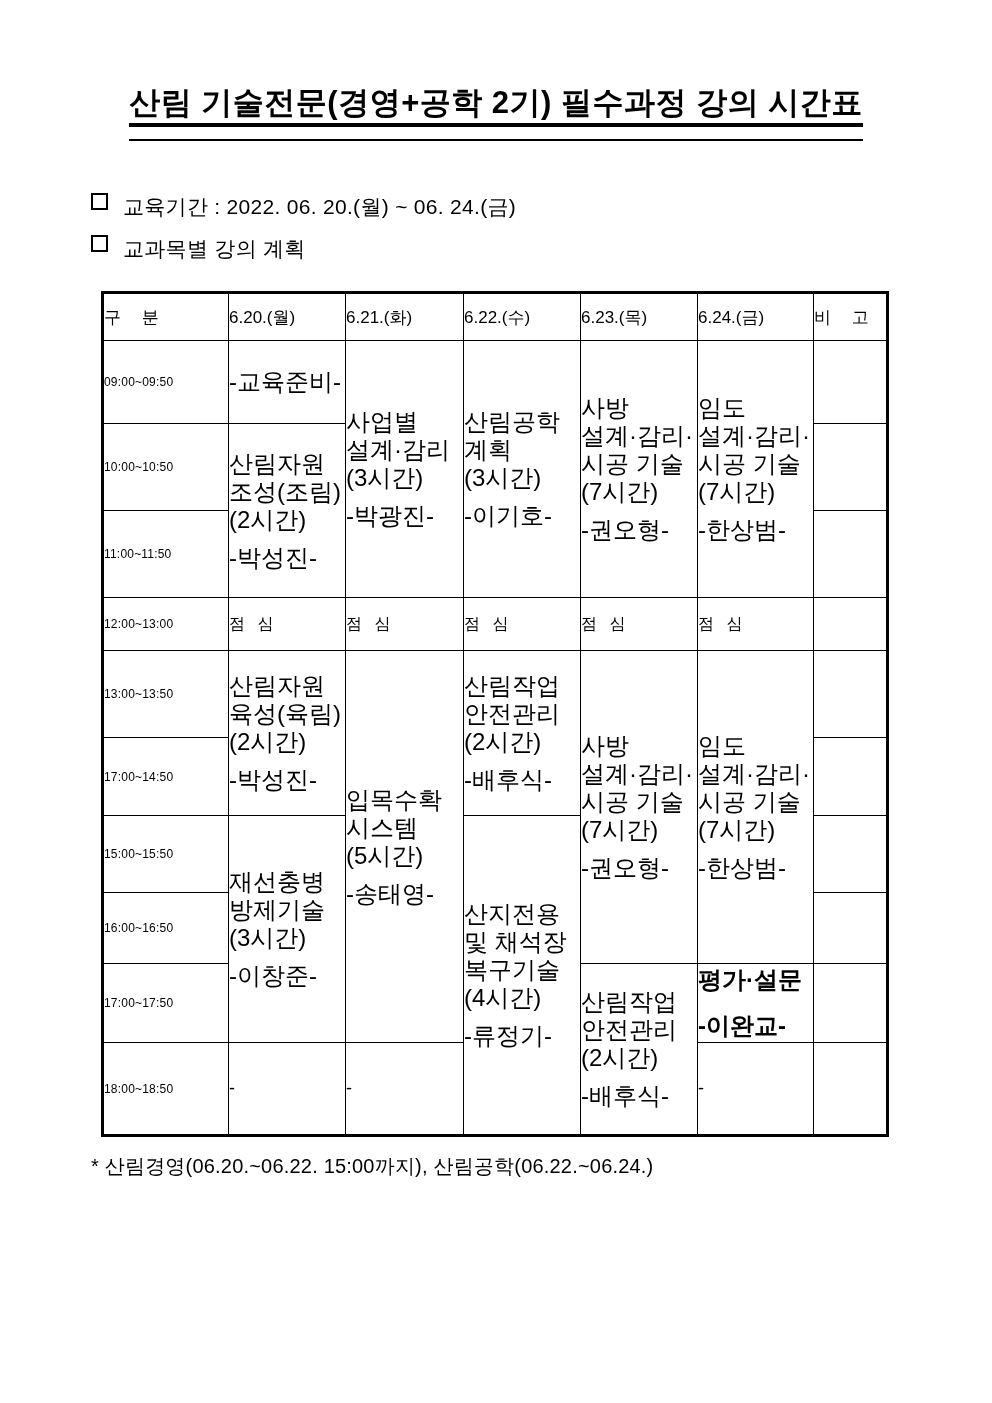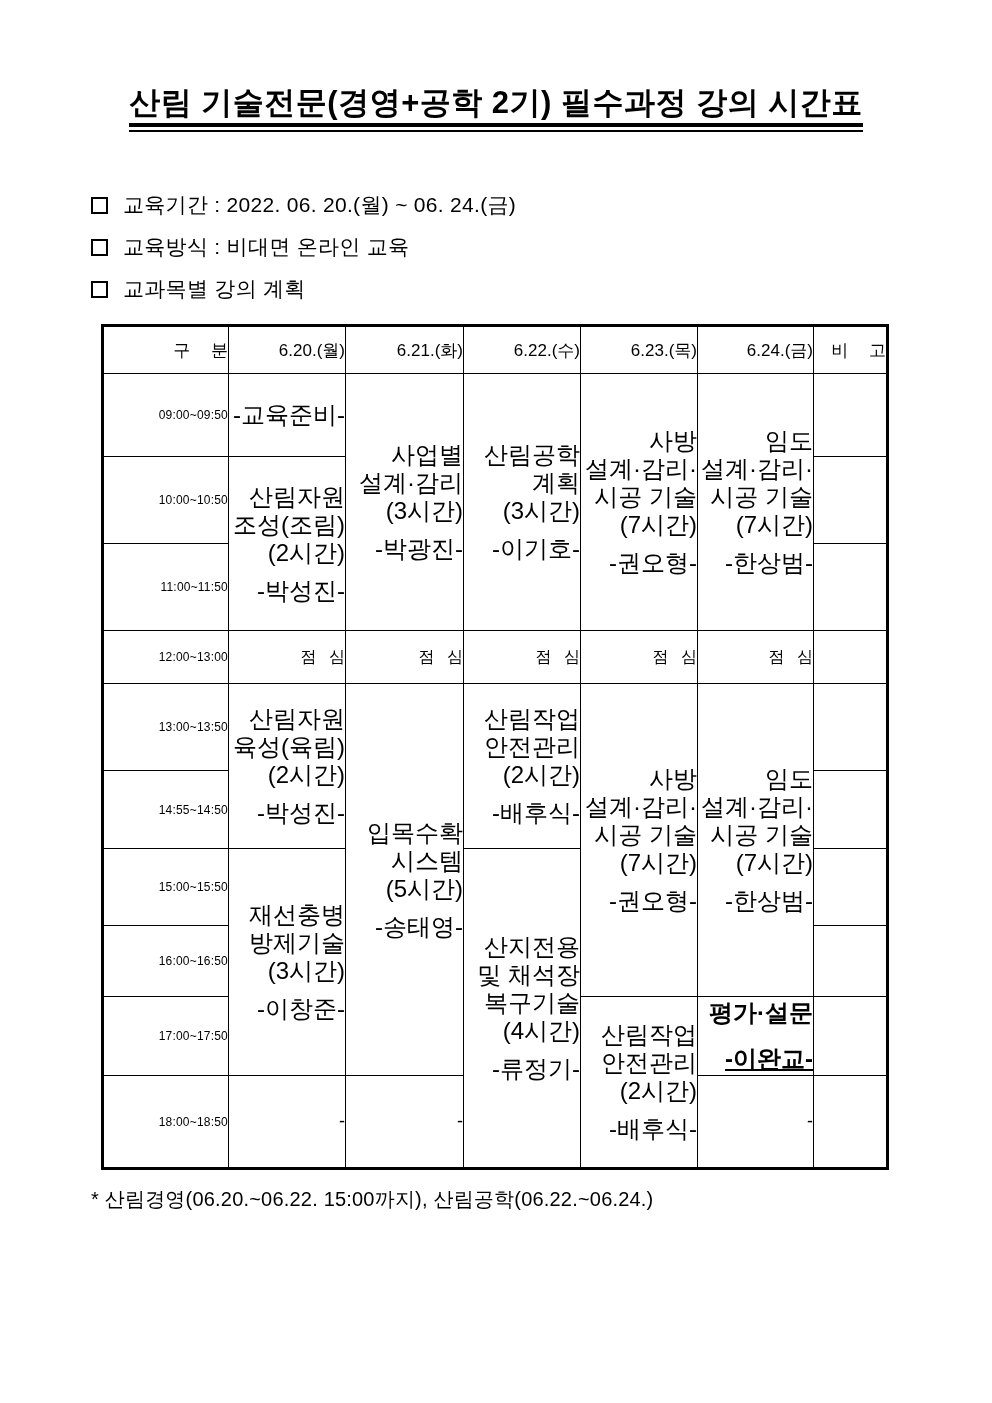--- a/index.html
+++ b/index.html
@@ -16,82 +16,78 @@
   h1.title {
     display: inline-block;
     font-size: 31px;
     font-weight: bold;
     letter-spacing: 0.5px;
     line-height: 1.2;
   }
   .title-u-outer {
     display: inline-block;
     border-bottom: 2px solid #000;
-    padding-bottom: 3px;
+    padding-bottom: 12px;
   }
   .title-u-inner {
     display: inline-block;
     border-bottom: 4px solid #000;
     padding-bottom: 2px;
   }
   
   .bullets { margin: 52px 0 0 91px; }
-  .bullet-line { height: 42px; display: flex; align-items: center; }
+  .bullet-line { height: 42px; display: flex; align-items: flex-start; }
   .checkbox {
     display: inline-block;
     width: 17px; height: 17px;
     border: 2px solid #000;
     margin-right: 15px;
     flex: 0 0 auto;
   }
   .bullet-text { font-size: 21px; letter-spacing: 0.3px; white-space: pre; }
   
   table.timetable {
     border-collapse: collapse;
     table-layout: fixed;
     margin: 14px 0 0 101px;
     border: 3px solid #000;
   }
   table.timetable td, table.timetable th {
     border: 1.5px solid #000;
-    text-align: right;
+    text-align: left;
     vertical-align: middle;
     padding: 0;
     overflow: hidden;
   }
   th.hdr { font-size: 17px; font-weight: normal; }
   th.corner, th.note-hdr { word-spacing: 16px; }
   td.time { font-size: 12px; letter-spacing: 0.2px; }
   td.session { font-size: 24px; }
   .subj { white-space: pre-line; line-height: 28px; }
   .inst { margin-top: 10px; line-height: 28px; }
   td.lunch { font-size: 16px; word-spacing: 8px; }
   td.dash { font-size: 18px; }
   td.eval { font-weight: bold; }
-  td.eval .inst { margin-top: 18px; text-decoration: underline; }
+  td.eval .inst { margin-top: 18px; }
   
   .footnote { margin: 16px 16px 0 91px; font-size: 20px; letter-spacing: 0.2px; }
 </style>
 </head>
 <body>
 
 <div class="page">
 
   <div class="title-row">
     <h1 class="title"><span class="title-u-outer"><span class="title-u-inner">산림 기술전문(경영+공학 2기) 필수과정 강의 시간표</span></span></h1>
   </div>
 
   <div class="bullets">
     <div class="bullet-line">
       <span class="checkbox"></span>
       <span class="bullet-text">교육기간 : 2022. 06. 20.(월) ~ 06. 24.(금)</span>
-    </div>
-    <div class="bullet-line">
-      <span class="checkbox"></span>
-      <span class="bullet-text">교육방식 : 비대면 온라인 교육</span>
     </div>
     <div class="bullet-line">
       <span class="checkbox"></span>
       <span class="bullet-text">교과목별 강의 계획</span>
     </div>
   </div>
 
   <table class="timetable">
     <colgroup>
       <col style="width:126px">
@@ -204,21 +200,21 @@
           <div class="subj">임도
 설계·감리·
 시공 기술
 (7시간)</div>
           <div class="inst">-한상범-</div>
         </td>
         <td class="note"></td>
       </tr>
 
       <tr style="height:78px">
-        <td class="time">14:55~14:50</td>
+        <td class="time">17:00~14:50</td>
         <td class="note"></td>
       </tr>
 
       <tr style="height:77px">
         <td class="time">15:00~15:50</td>
         <td class="session" rowspan="3">
           <div class="subj">재선충병
 방제기술
 (3시간)</div>
           <div class="inst">-이창준-</div>

